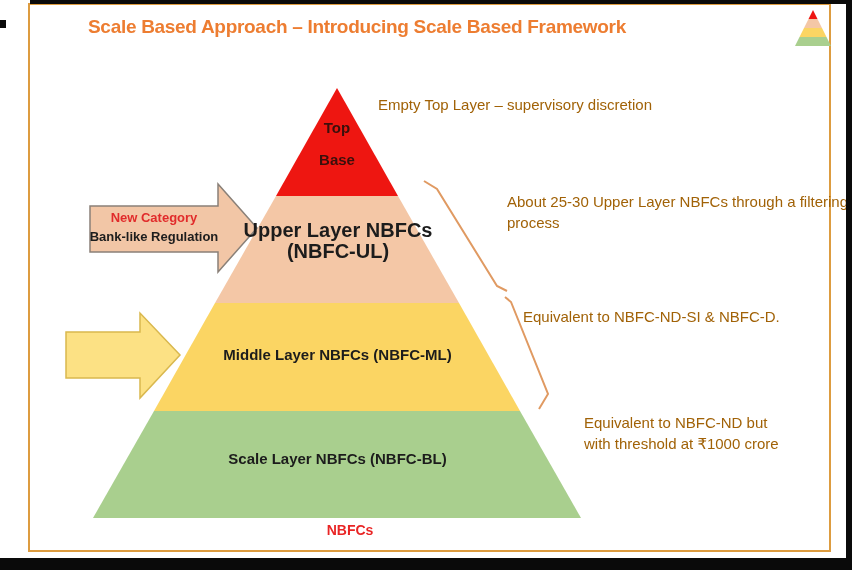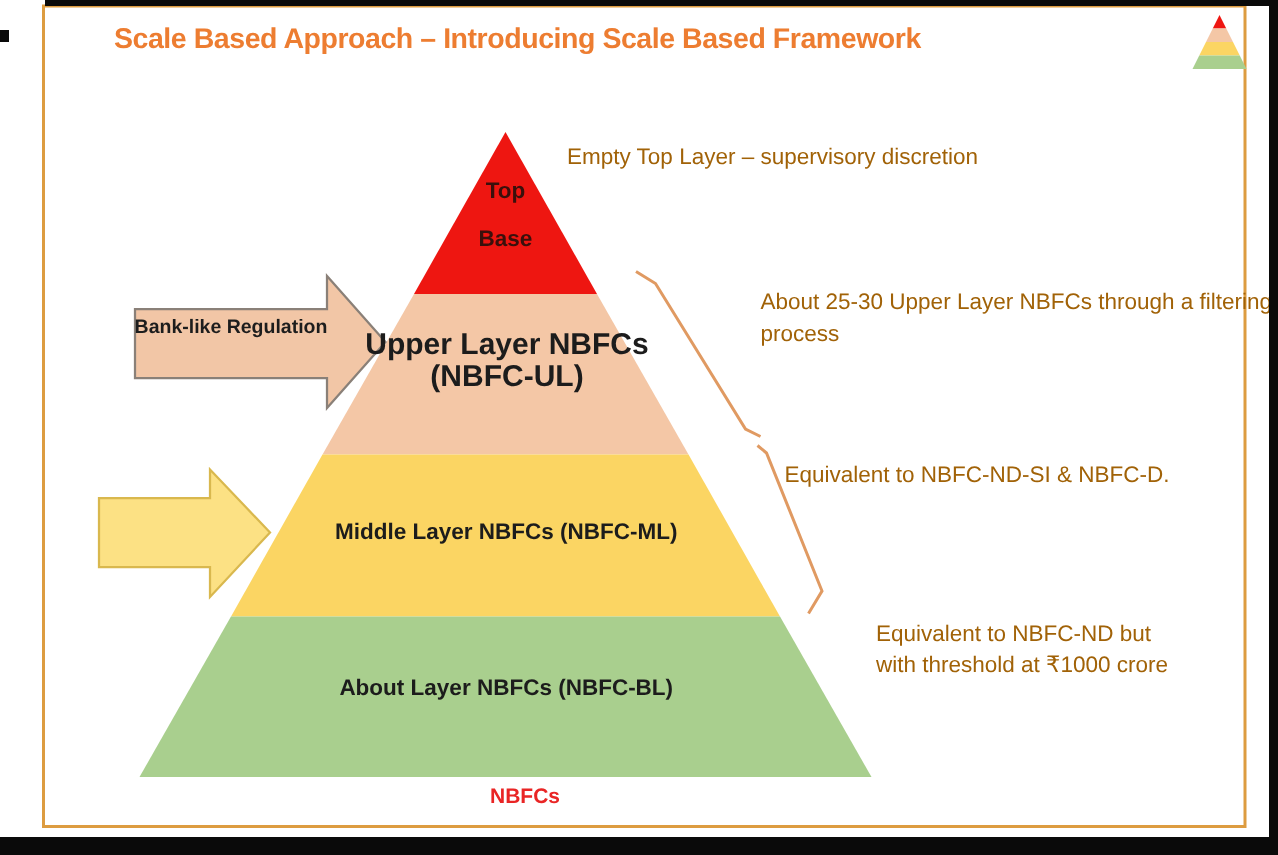--- a/index.html
+++ b/index.html
@@ -12,21 +12,21 @@
   .edge-top{left:30px;top:0;width:822px;height:4px;}
   .edge-bottom{left:0;top:558px;width:852px;height:12px;}
   .edge-right{left:846px;top:0;width:6px;height:558px;}
   .edge-left-mark{left:0;top:20px;width:6px;height:8px;}
   
   .slide-border{
     position:absolute;left:28px;top:3px;width:799px;height:545px;
     border:2px solid #dd9c40;background:#ffffff;
   }
   .slide-title{
-    position:absolute;left:76px;top:16px;width:700px;
+    position:absolute;left:88px;top:16px;width:700px;
     font-size:19px;font-weight:bold;color:#ed7d31;letter-spacing:-0.3px;
   }
   svg.overlay{position:absolute;left:0;top:0;width:852px;height:570px;}
   
   .lbl{position:absolute;text-align:center;color:#1c1c1c;font-weight:bold;}
   .lbl-top{left:287px;top:112px;width:100px;font-size:15px;line-height:32px;color:#3a100c;}
   .lbl-upper{left:238px;top:220px;width:200px;font-size:20px;line-height:21px;}
   .lbl-middle{left:185px;top:346px;width:305px;font-size:15px;}
   .lbl-base{left:185px;top:450px;width:305px;font-size:15px;}
   .lbl-nbfcs{left:285px;top:522px;width:130px;font-size:14px;color:#e92525;}
@@ -74,35 +74,36 @@
 
   <div class="lbl lbl-top">
     <div>Top</div>
     <div>Base</div>
   </div>
   <div class="lbl lbl-upper">
     <div>Upper Layer NBFCs</div>
     <div>(NBFC-UL)</div>
   </div>
   <div class="lbl lbl-middle">Middle Layer NBFCs (NBFC-ML)</div>
-  <div class="lbl lbl-base">About Layer NBFCs (NBFC-BL)</div>
+  <div class="lbl lbl-base">Scale Layer NBFCs (NBFC-BL)</div>
   <div class="lbl lbl-nbfcs">NBFCs</div>
 
   <div class="ann ann-top">Empty Top Layer – supervisory discretion</div>
   <div class="ann ann-upper">
     <div>About 25-30 Upper Layer NBFCs through a filtering</div>
     <div>process</div>
   </div>
   <div class="ann ann-middle">Equivalent to NBFC-ND-SI &amp; NBFC-D.</div>
   <div class="ann ann-base">
     <div>Equivalent to NBFC-ND but</div>
     <div>with threshold at ₹1000 crore</div>
   </div>
 
   <div class="arrow-lbl arrow-lbl-upper">
+    <div class="red-line">New Category</div>
     <div>Bank-like Regulation</div>
   </div>
 
   <div class="edge edge-top"></div>
   <div class="edge edge-bottom"></div>
   <div class="edge edge-right"></div>
   <div class="edge edge-left-mark"></div>
 
 </div>
 

